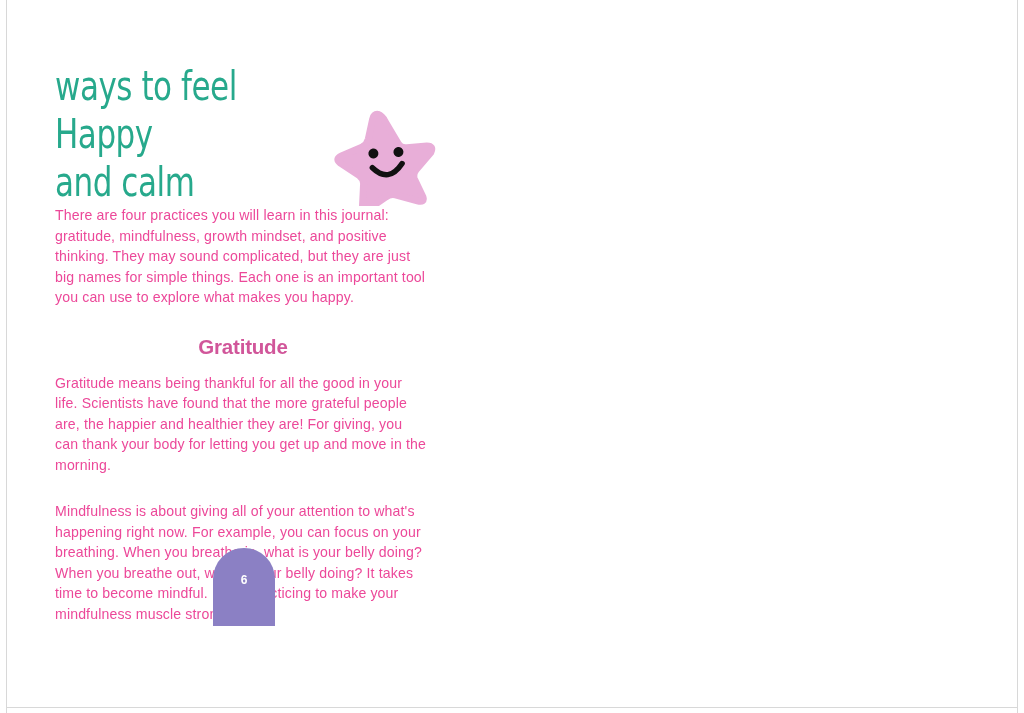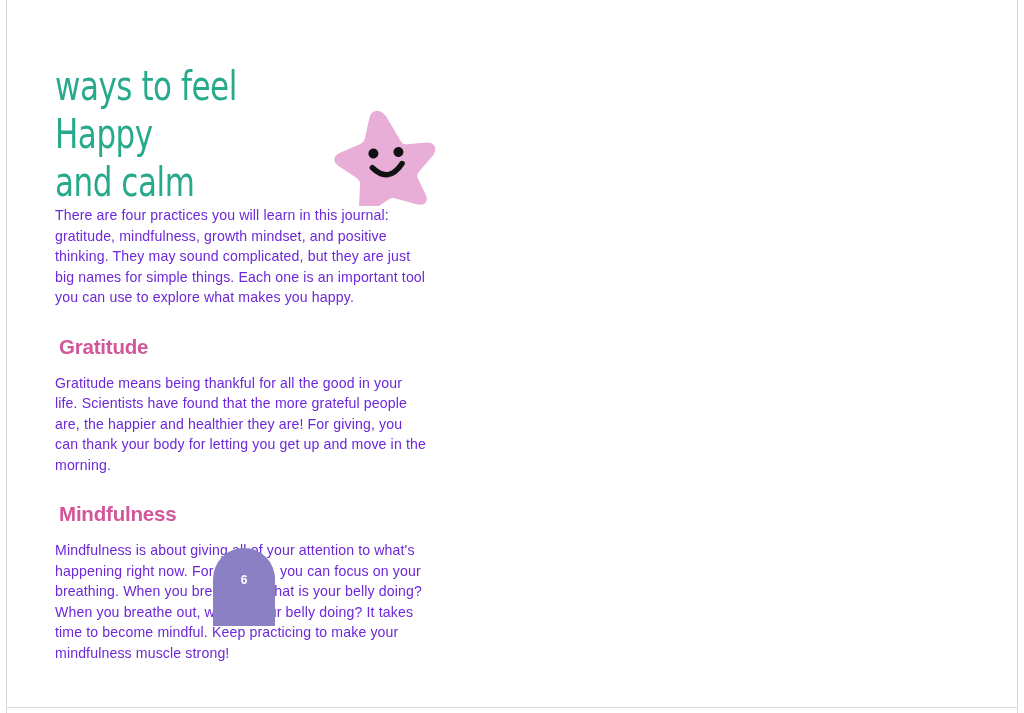--- a/index.html
+++ b/index.html
@@ -64,24 +64,25 @@
   }
   .col-left  { left: 48px;  top: 205px; }
 
   .section-heading {
     color: #d1569a;
     font-size: 20.5px;
     font-weight: bold;
     line-height: 26px;
     margin: 0 0 13px 4px;
     letter-spacing: -0.2px;
+    text-align: center;
   }
 
   .body-text {
-    color: #6d28d9;
+    color: #ec4899;
     font-size: 14.1px;
     line-height: 20.5px;
     margin: 0 0 26px 0;
     letter-spacing: 0.01em;
   }
   .body-text:last-child { margin-bottom: 0; }
 
   
   .page-tab {
     position: absolute;
@@ -135,21 +136,20 @@
         <path d="M39 58 Q53 76 69 58" stroke="#111111" stroke-width="5.5" fill="none" stroke-linecap="round"></path>
       </g>
     </svg>
 
     <div class="col col-left">
       <p class="body-text">There are four practices you will learn in this journal: gratitude, mindfulness, growth mindset, and positive thinking. They may sound complicated, but they are just big names for simple things. Each one is an important tool you can use to explore what makes you happy.</p>
 
       <h2 class="section-heading">Gratitude</h2>
       <p class="body-text">Gratitude means being thankful for all the good in your life. Scientists have found that the more grateful people are, the happier and healthier they are! For giving, you can thank your body for letting you get up and move in the morning.</p>
 
-      <h2 class="section-heading">Mindfulness</h2>
       <p class="body-text">Mindfulness is about giving all of your attention to what's happening right now. For example, you can focus on your breathing. When you breathe in, what is your belly doing? When you breathe out, what is your belly doing? It takes time to become mindful. Keep practicing to make your mindfulness muscle strong!</p>
     </div>
 
     <div class="page-tab tab-left">
       <span>6</span>
     </div>
   </div>
 
   <div class="page page-right">
 

